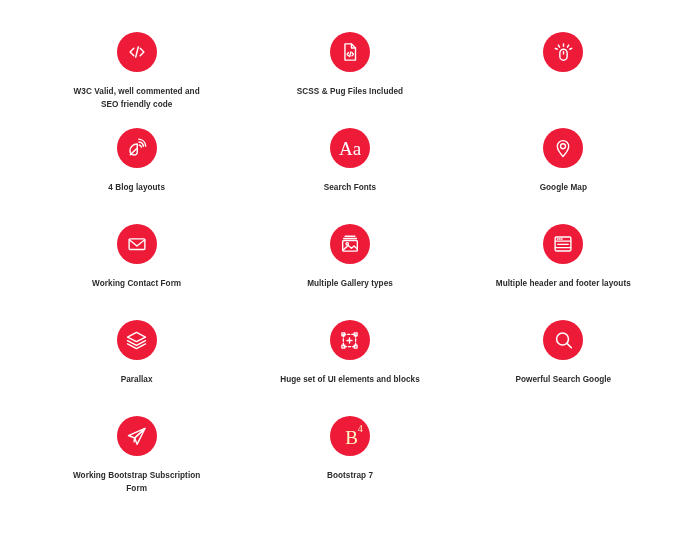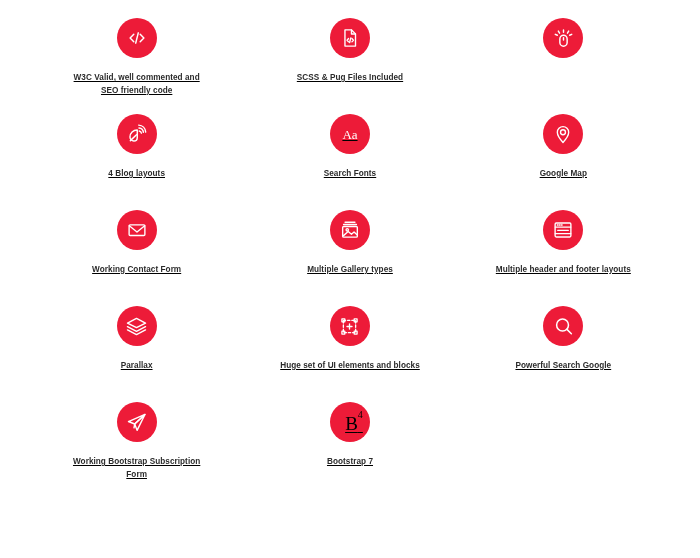--- a/index.html
+++ b/index.html
@@ -10,28 +10,27 @@
   body {
     width: 700px;
     height: 558px;
     font-family: "Liberation Sans", sans-serif;
     overflow: hidden;
   }
   .features-grid {
     box-sizing: border-box;
     width: 700px;
     height: 550px;
-    padding: 4px 30px 0 30px;
+    padding: 18px 30px 0 30px;
     display: grid;
     grid-template-columns: repeat(3, 1fr);
     grid-auto-rows: 96px;
     column-gap: 0px;
     row-gap: 0px;
     background: #ffffff;
-    text-decoration: underline;
   }
   .feature-item {
     display: flex;
     flex-direction: column;
     align-items: center;
     justify-content: flex-start;
     text-align: center;
   }
   .feature-icon-circle {
     width: 40px;
@@ -50,38 +49,38 @@
   .feature-label {
     margin-top: 13px;
     font-size: 8.2px;
     line-height: 13px;
     color: #2b2b2b;
     font-weight: bold;
     letter-spacing: 0.05px;
     max-width: 140px;
   }
   .bs-logo {
-    color: #000000;
+    color: #fef9c3;
     font-family: "Liberation Serif", serif;
     font-size: 19px;
     line-height: 27px;
     font-weight: normal;
     position: relative;
     letter-spacing: 0;
     margin-left: 8px;
   }
   .bs-logo sup {
     font-size: 10px;
     top: -0.55em;
     position: relative;
   }
   .aa-logo {
     color: #ffffff;
     font-family: "Liberation Serif", serif;
-    font-size: 13px;
+    font-size: 19px;
     line-height: 19px;
     font-weight: normal;
   }
 </style>
 </head>
 <body>
 
 <div class="features-grid">
 
   <div class="feature-item">

